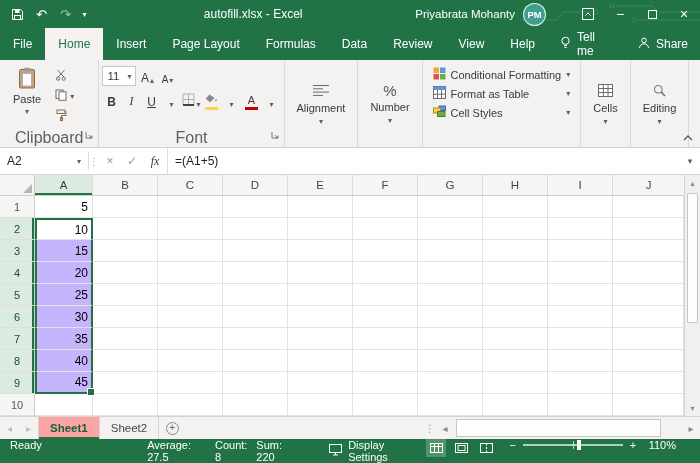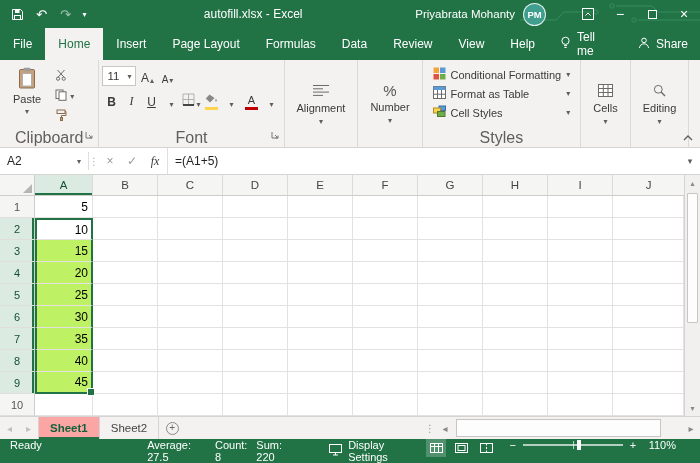--- a/index.html
+++ b/index.html
@@ -84,21 +84,21 @@
   .col-header.col-a { width:58px; flex:0 0 58px; }
   .col-header.last { flex:1 1 auto; border-right:none; }
   .col-header.sel { background:#dcebe2; color:#14512f; box-shadow:inset 0 -2px 0 #217346; }
   .grid-rows { flex:1; overflow:hidden; }
   .grid-row { display:flex; height:22px; }
   .row-header { width:35px; flex:0 0 35px; background:#f5f5f3; border-right:1px solid #cfcdcb; border-bottom:1px solid #e0deDC; display:flex; align-items:center; justify-content:center; font-size:11px; color:#555; }
   .row-header.sel { background:#dcebe2; color:#14512f; box-shadow:inset -2px 0 0 #217346; }
   .cell { width:65px; flex:0 0 65px; border-right:1px solid #e4e2e0; border-bottom:1px solid #e4e2e0; font-size:12px; display:flex; align-items:center; justify-content:flex-end; padding-right:4px; color:#000; }
   .cell.col-a { width:58px; flex:0 0 58px; }
   .cell.last { flex:1 1 auto; }
-  .cell.sel { background:#bef264; border-left:2px solid #217346; border-right:2px solid #217346; padding-right:3px; }
+  .cell.sel { background:#c4b5fd; border-left:2px solid #217346; border-right:2px solid #217346; padding-right:3px; }
   .cell.sel-top { border-top:2px solid #217346; }
   .cell.sel-bottom { border-bottom:2px solid #217346; position:relative; }
   .cell.active { background:#fff; }
   .cell.sel-bottom::after { content:""; position:absolute; right:-4px; bottom:-4px; width:6px; height:6px; background:#217346; border:1px solid #fff; z-index:2; }
   .vscroll { flex:0 0 16px; background:#f1f0ef; border-left:1px solid #d6d4d2; display:flex; flex-direction:column; }
   .vs-arrow { flex:0 0 16px; display:flex; align-items:center; justify-content:center; color:#8a8886; font-size:8px; }
   .vs-track { flex:1; position:relative; }
   .vs-thumb { position:absolute; top:2px; left:2px; right:2px; height:62%; background:#fdfdfd; border:1px solid #c8c6c4; border-radius:1px; }
 
   
@@ -388,23 +388,20 @@
             <svg width="13" height="13" viewBox="0 0 13 13">
                 <rect x="6" y="1" width="6.5" height="4.5" fill="#5b9bd5" stroke="#3a6ea5"></rect>
                 <rect x="0.5" y="3" width="7" height="5" fill="#ffd34d" stroke="#b08c1a"></rect>
                 <rect x="4.5" y="6.5" width="7.5" height="5" fill="#70ad47" stroke="#4e7a31"></rect>
               </svg>
           </span>
           <span>Cell Styles</span>
           <span class="caret cdown"></span>
         </div>
       </div>
-      <div class="rgroup-label">
-        <span>Styles</span>
-      </div>
     </div>
 
     <div class="rgroup single">
       <div class="big-btn">
         <span>
           <svg width="15" height="13" viewBox="0 0 15 13">
               <rect x="0.5" y="0.5" width="14" height="12" fill="#fff" stroke="#6b6b6b"></rect>
               <path d="M0.5 4.5 h14 M0.5 8.5 h14 M5.3 0.5 v12 M10 0.5 v12" stroke="#6b6b6b" fill="none"></path>
             </svg>
         </span>

